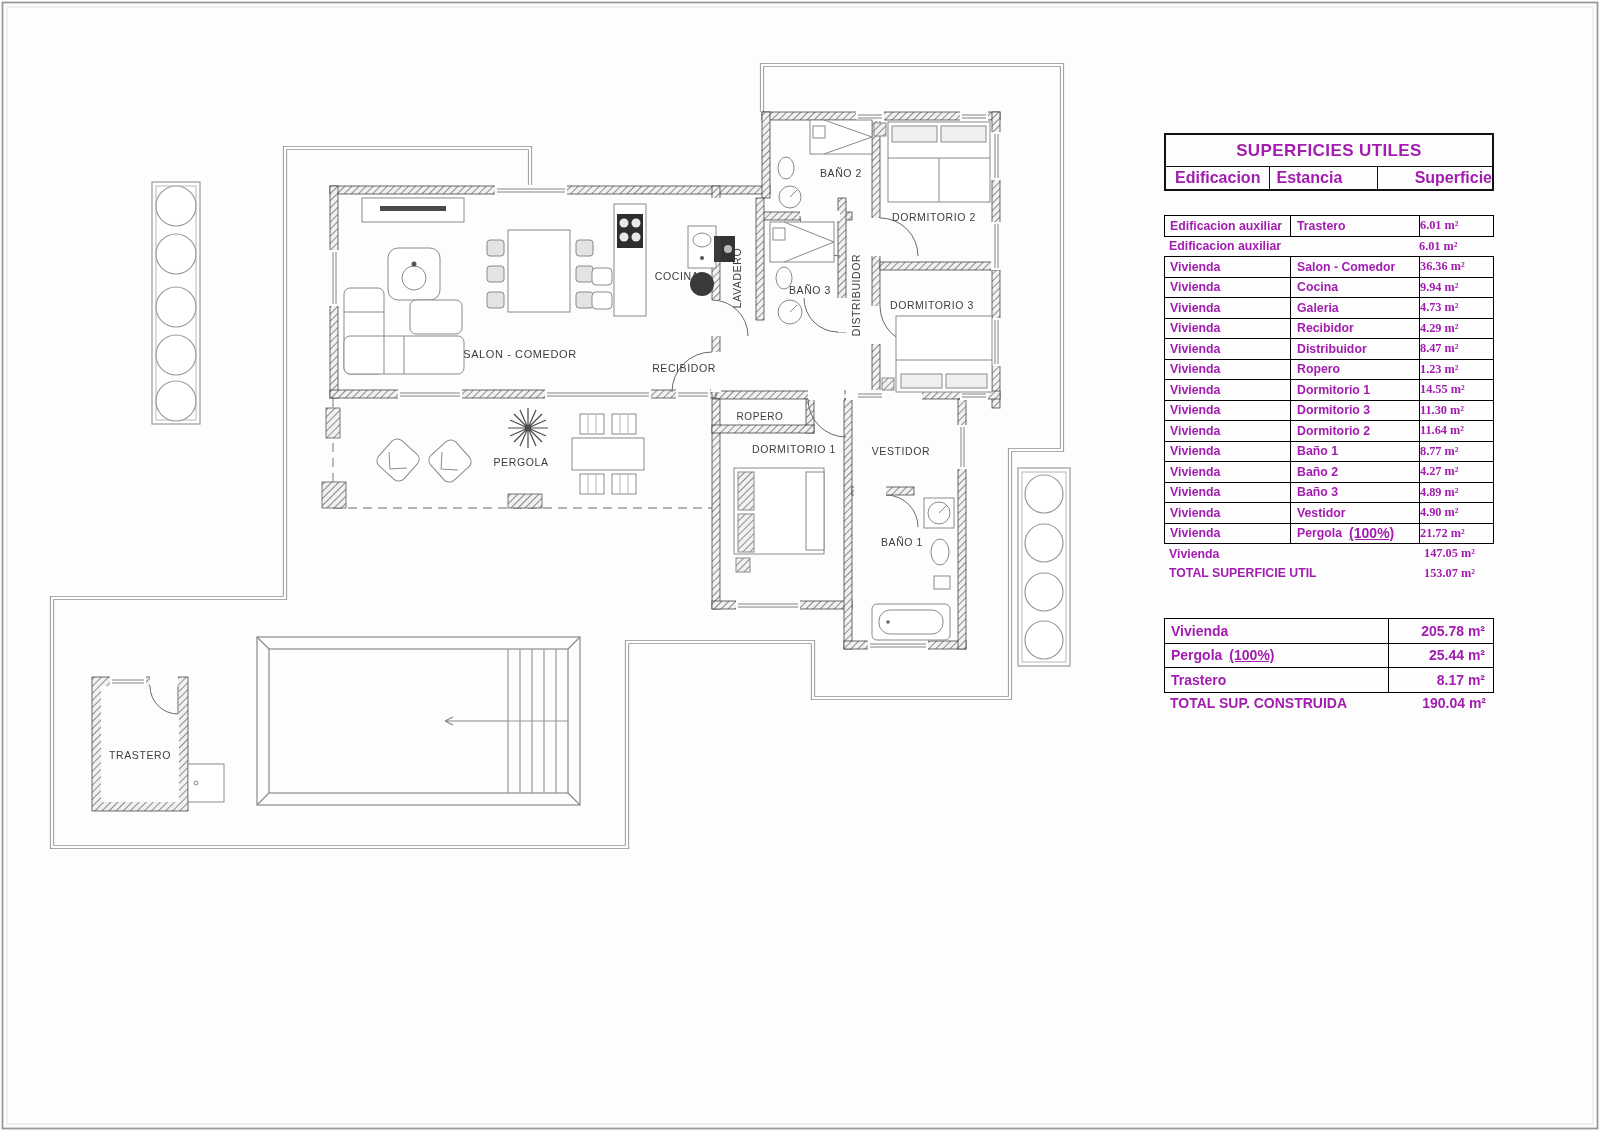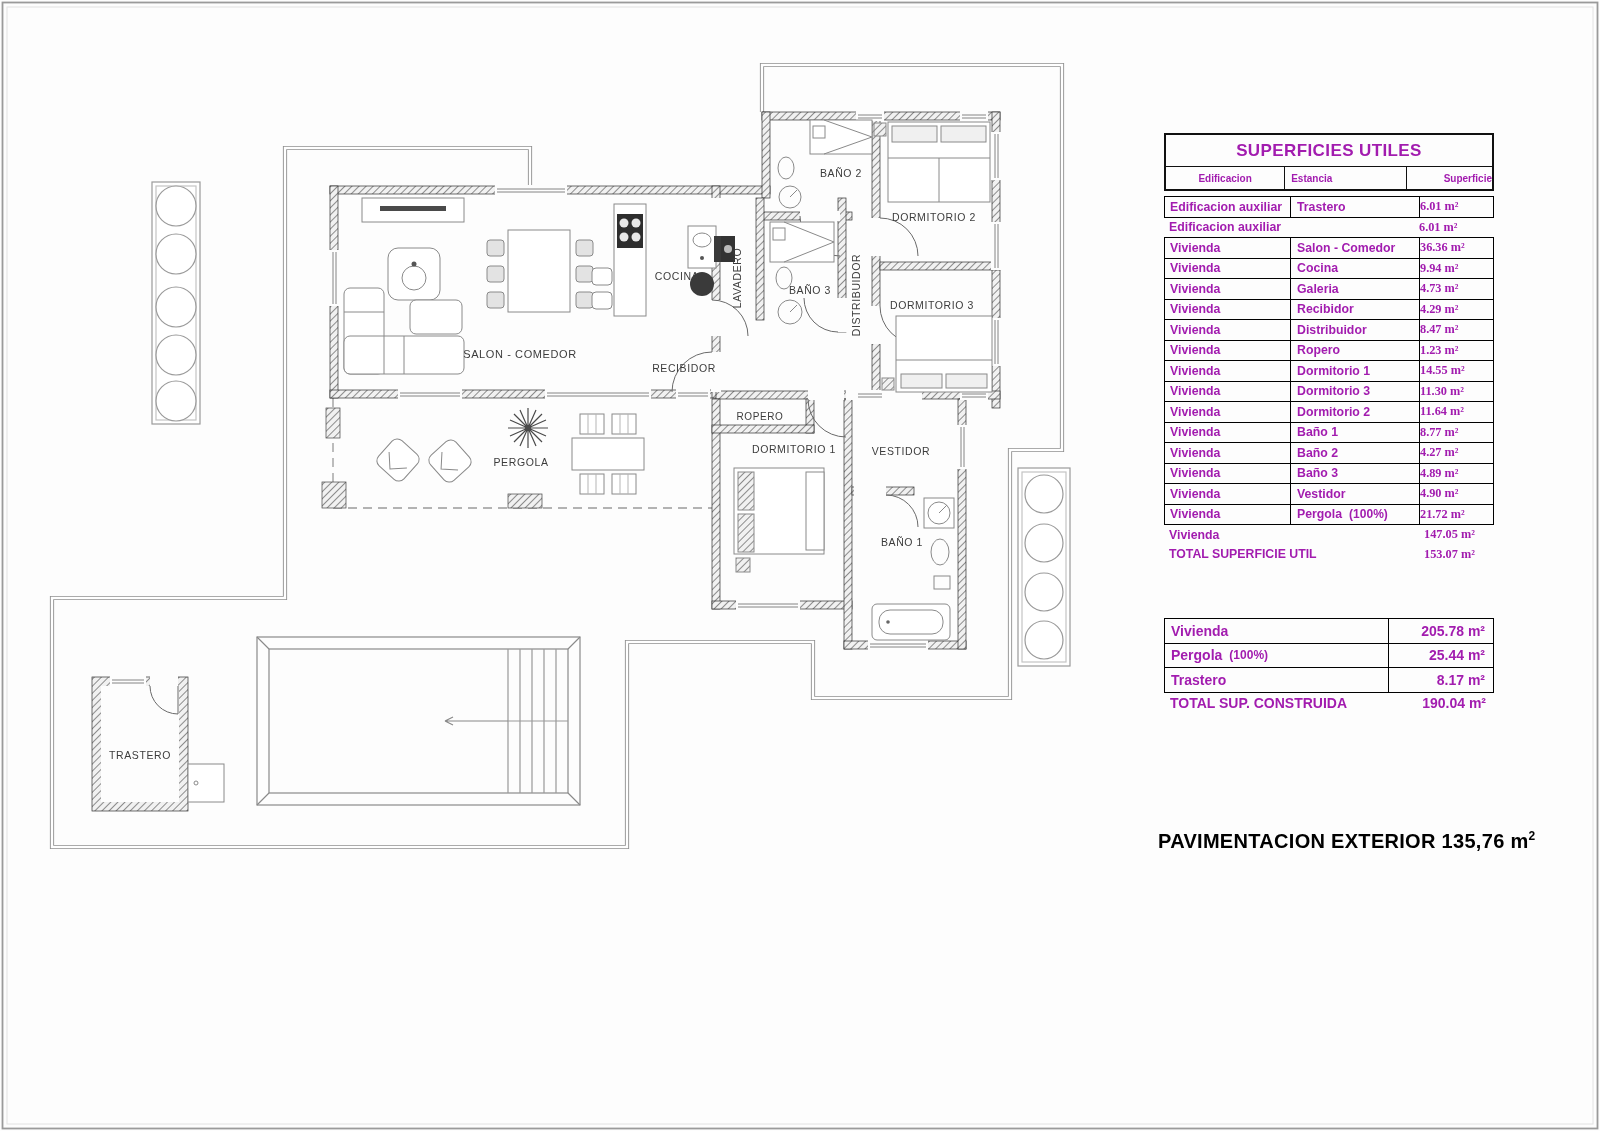--- a/index.html
+++ b/index.html
@@ -7,34 +7,34 @@
          font-family:"Liberation Sans",sans-serif;}
   #plan-svg{position:absolute;left:0;top:0;}
   .plan-label{font-family:"Liberation Sans",sans-serif;fill:#3c3c3c;letter-spacing:.6px;}
   
   .tbl{position:absolute;color:#a21caf;font-weight:bold;z-index:5;}
   #t1{left:1164px;top:133px;width:330px;}
   #t2{left:1164px;top:598px;width:330px;}
   .tbl-titlebox{border:2px solid #111;}
   .tbl-title{height:31px;display:flex;align-items:center;justify-content:center;
              font-size:17px;letter-spacing:.4px;border-bottom:1.5px solid #111;}
-  .tbl-headrow{display:flex;height:22px;align-items:center;font-size:10px;}
+  .tbl-headrow{display:flex;height:22px;align-items:center;font-size:16px;}
   .hc{height:100%;display:flex;align-items:center;}
   .hc1{width:126px;justify-content:center;border-right:1.5px solid #111;}
   .hc2{width:129px;padding-left:6px;border-right:1.5px solid #111;box-sizing:border-box;}
   .hc3{flex:1;justify-content:center;margin-left:37px;}
-  .rows{margin-top:5px;}
+  .rows{margin-top:24px;}
   .r{display:flex;height:19.5px;align-items:center;font-size:12.3px;}
   .rb{border:1px solid #000;}
   .rb + .rb{margin-top:-1px;}
   .cA{width:126px;padding-left:5px;box-sizing:border-box;height:100%;display:flex;align-items:center;}
   .cB{width:129px;padding-left:6px;box-sizing:border-box;height:100%;display:flex;align-items:center;}
   .cC{flex:1;text-align:left;padding-right:5px;font-family:Liberation Serif, serif;}
   .rb .cA,.rb .cB{border-right:1px solid #000;}
-  .note{font-size:12px;margin-left:7px;}
+  .note{font-size:14px;margin-left:7px;text-decoration:underline;}
   .rsub{display:flex;height:19.5px;align-items:center;font-size:12.3px;}
   .rsub .wide{width:255px;padding-left:5px;}
   
   .hcN{width:224px;justify-content:center;border-right:1.5px solid #111;}
   .hcA{flex:1;justify-content:center;}
   .rows2{margin-top:20px;}
   .r2{display:flex;height:23.5px;align-items:center;font-size:14px;}
   .r2.rb .cN{border-right:1px solid #000;}
   .cN{width:224px;padding-left:6px;box-sizing:border-box;height:100%;display:flex;align-items:center;}
   .cV{flex:1;text-align:right;padding-right:8px;}
@@ -441,15 +441,14 @@
       <div class="cN">Trastero</div>
       <div class="cV">8.17 m²</div>
     </div>
     <div class="r2tot">
       <div class="wide">TOTAL SUP. CONSTRUIDA</div>
       <div class="cV">190.04 m²</div>
     </div>
   </div>
 </div>
 
-<div id="footer-note"><span>PAVIMENTACION EXTERIOR 135,76 m</span><sup>2</sup></div>
 
 </div>
 
 </body></html>

